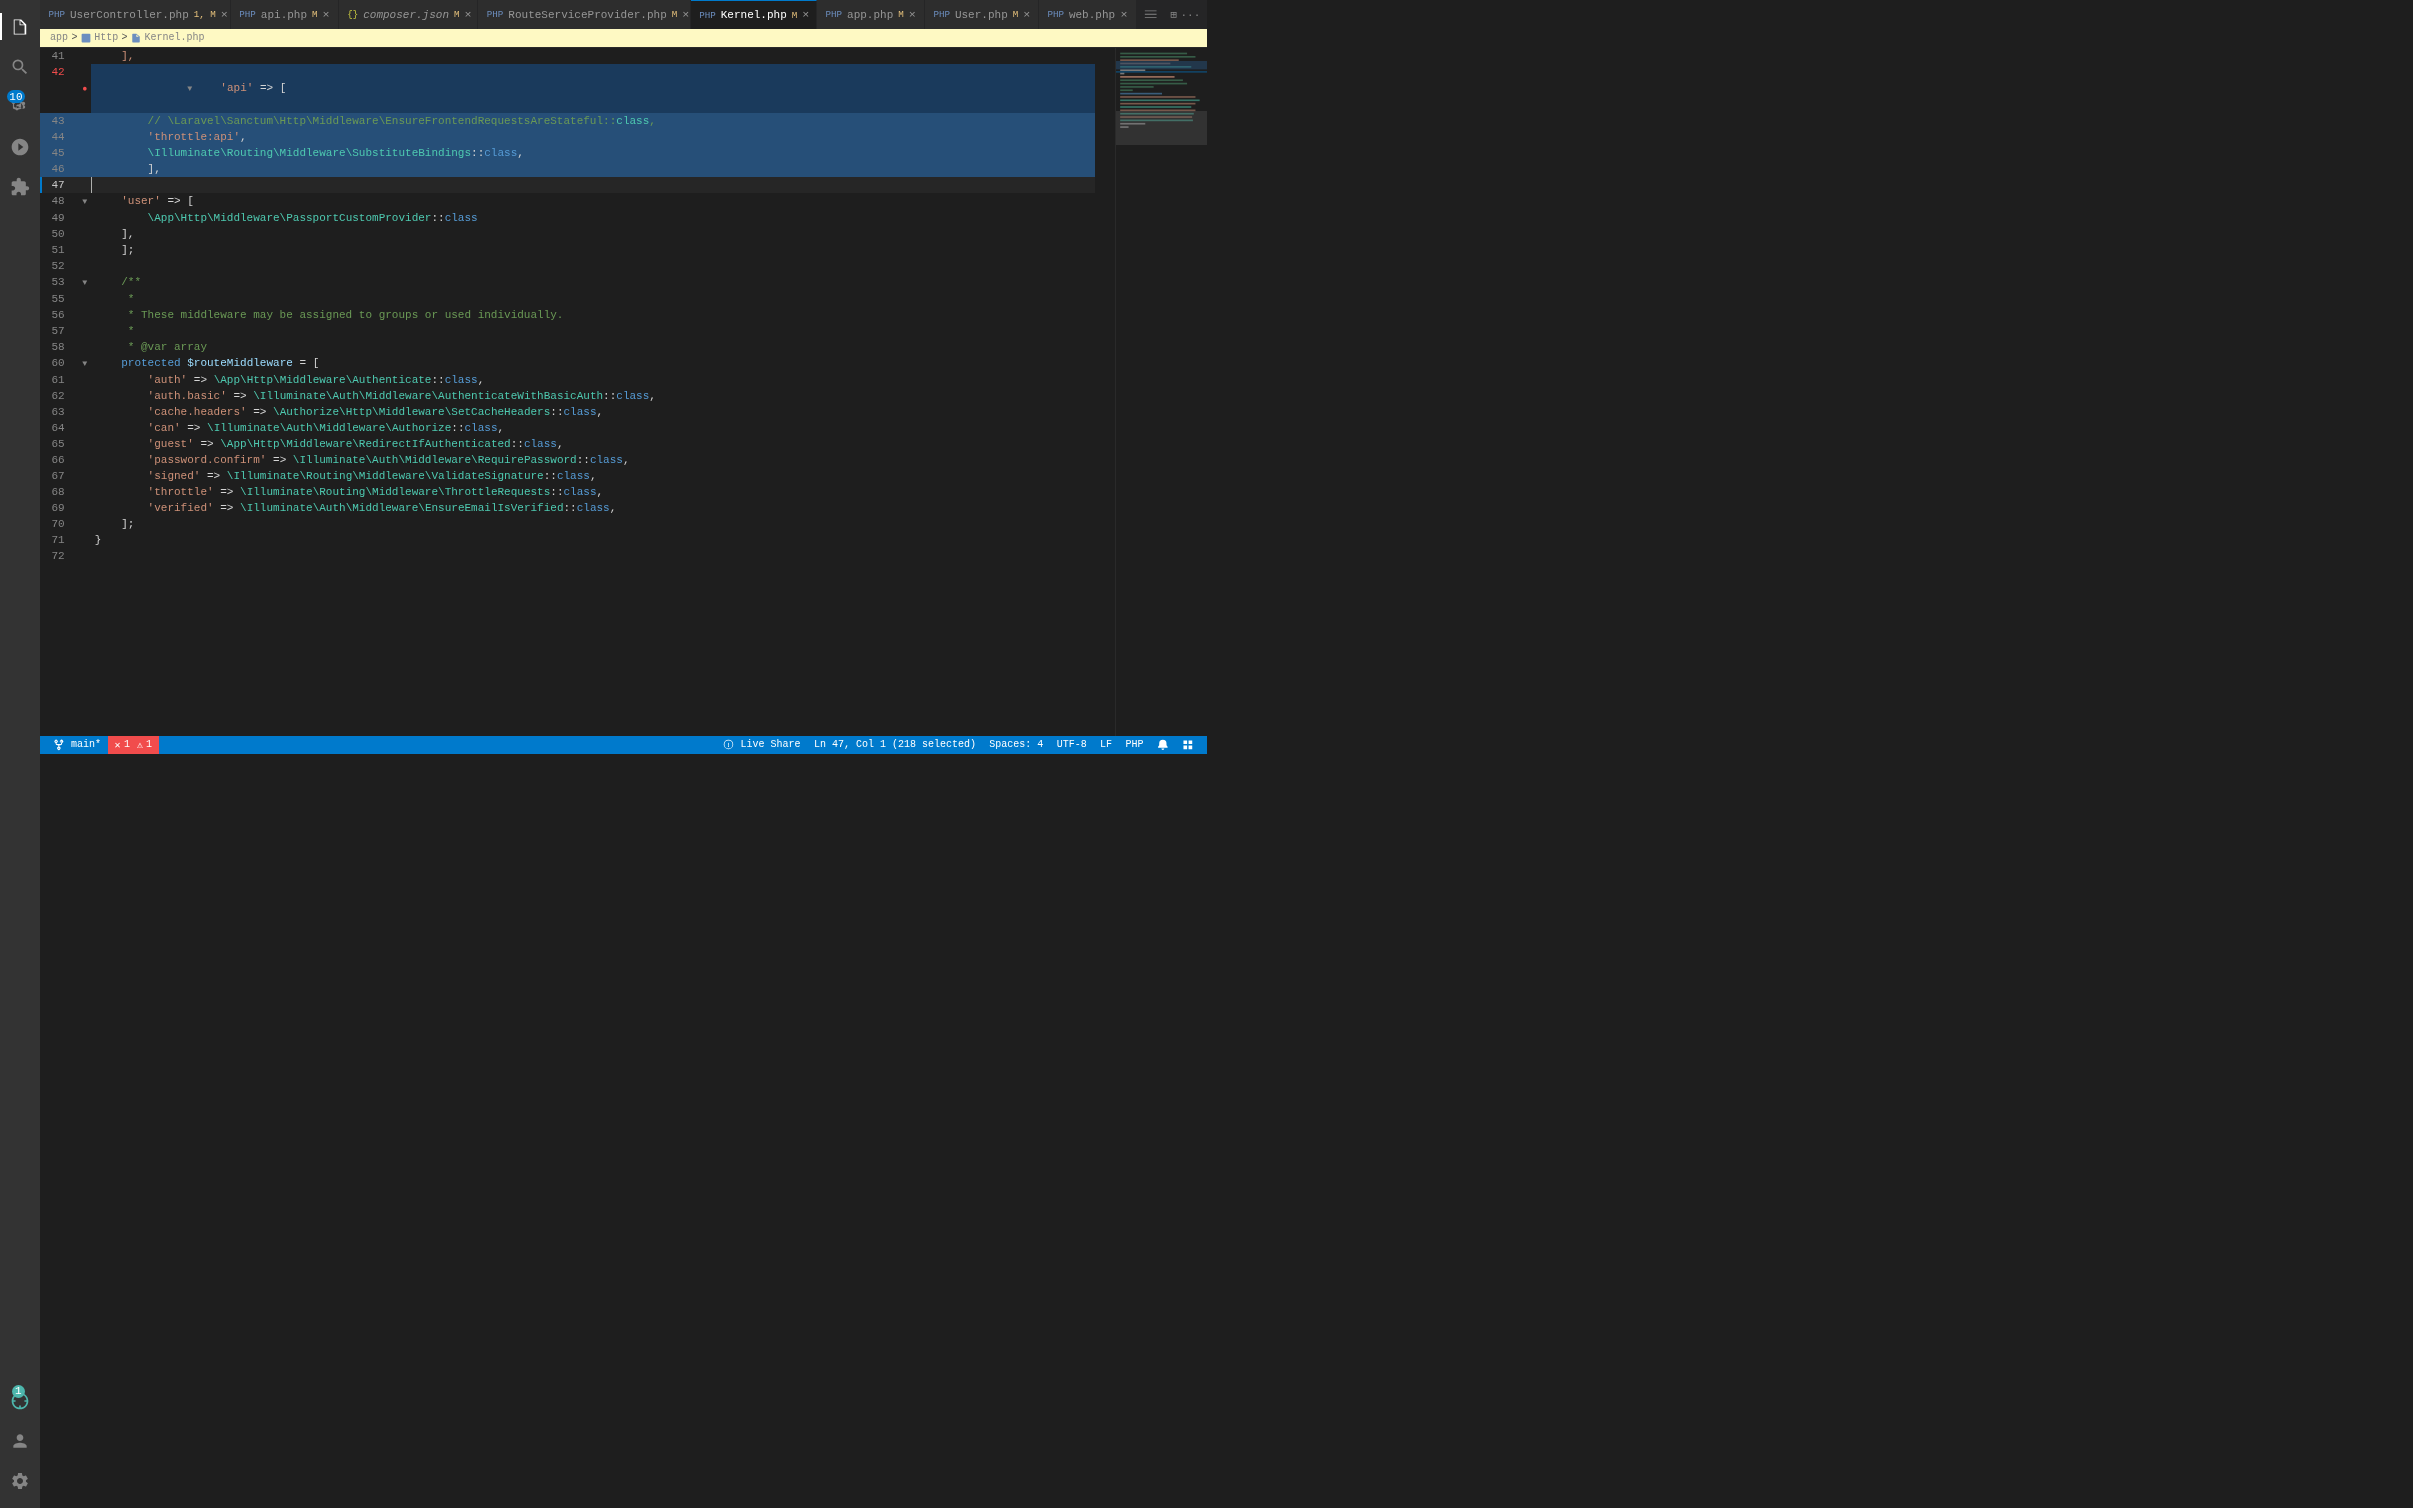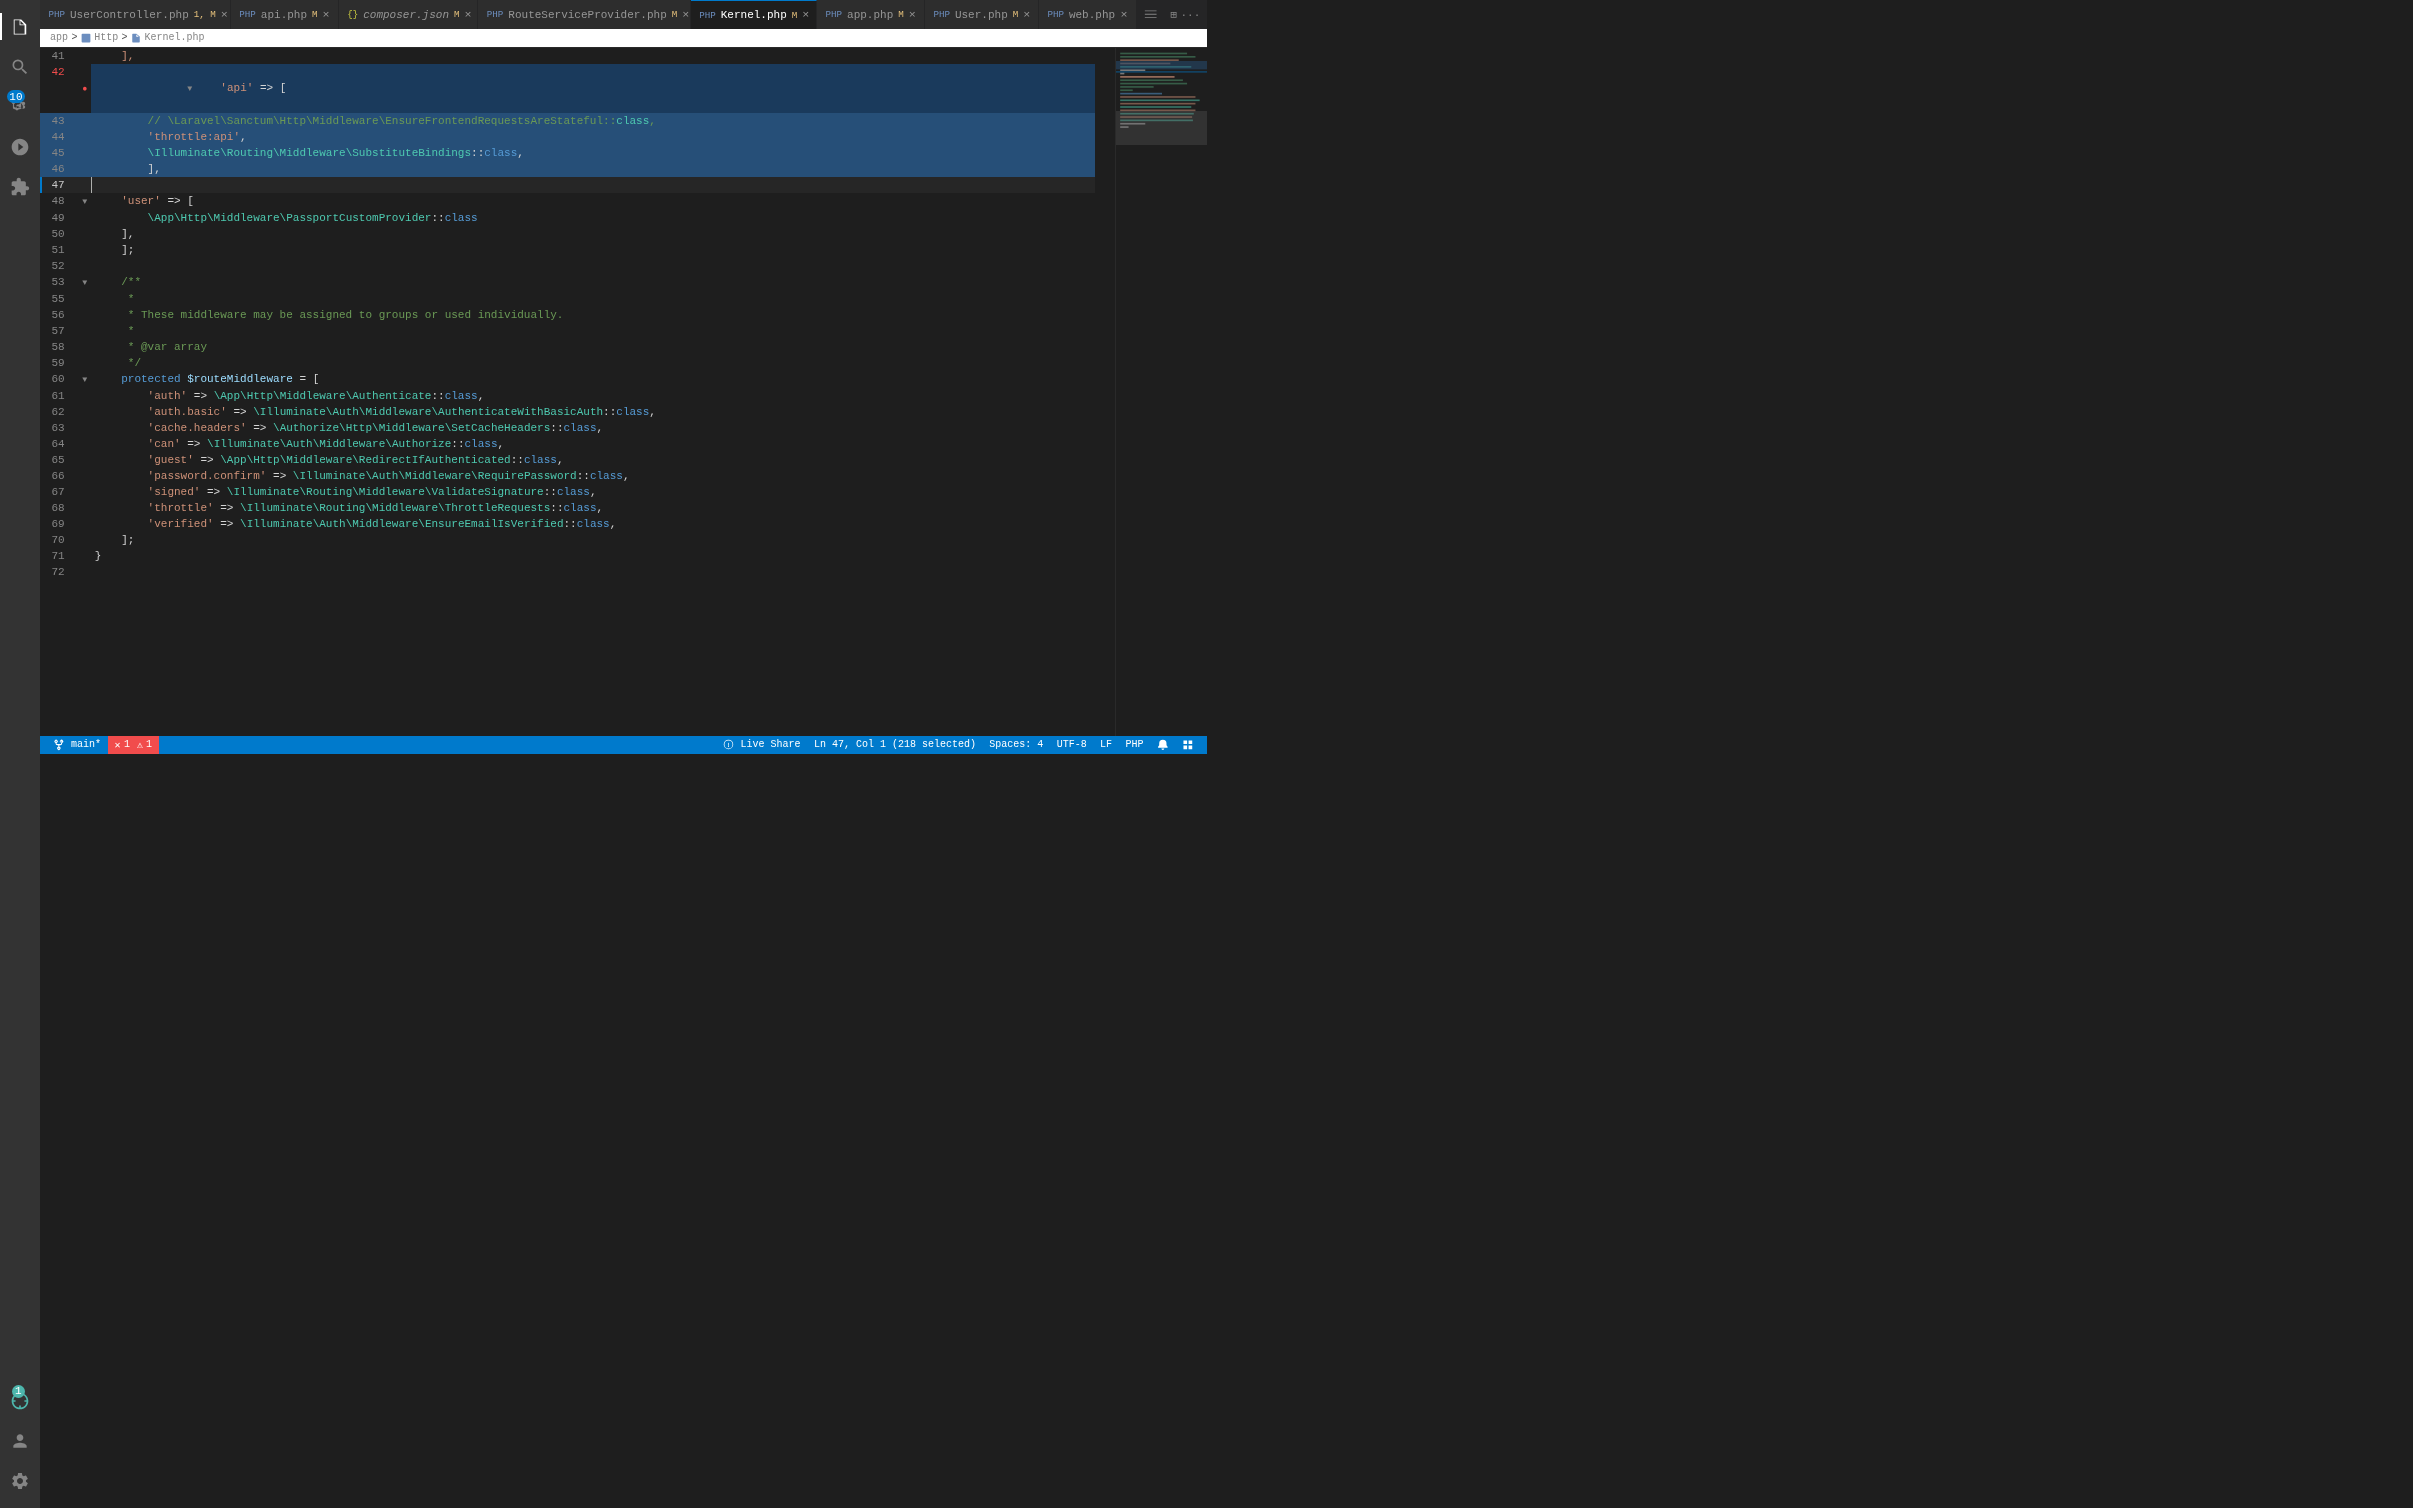--- a/index.html
+++ b/index.html
@@ -125,21 +125,21 @@
       display: flex;
       align-items: center;
       padding: 0 6.7px;
       color: #858585;
       cursor: pointer;
       margin-left: auto;
     }
 
     
     .breadcrumb {
-      background: #ffffff;
+      background: #fef9c3;
       padding: 3.4px 10px;
       font-size: 10px;
       color: #858585;
       display: flex;
       align-items: center;
       gap: 3.4px;
       flex-shrink: 0;
       border-bottom: 0.8px solid #2a2a2a;
     }
     .breadcrumb-sep { color: #555; }
@@ -492,25 +492,20 @@
             <td class="gutter-col"></td>
             <td class="line-content-col">    <span class="cmt"> *</span></td>
           </tr>
 
           <tr>
             <td class="line-number-col">58</td>
             <td class="gutter-col"></td>
             <td class="line-content-col">    <span class="cmt"> * @var array</span></td>
           </tr>
 
-          <tr>
-            <td class="line-number-col">59</td>
-            <td class="gutter-col"></td>
-            <td class="line-content-col">    <span class="cmt"> */</span></td>
-          </tr>
 
           <tr>
             <td class="line-number-col">60</td>
             <td class="gutter-col"><span class="gutter-arrow">▼</span></td>
             <td class="line-content-col">    <span class="kw">protected</span> <span class="var">$routeMiddleware</span> <span class="op">=</span> <span class="op">[</span></td>
           </tr>
 
           <tr>
             <td class="line-number-col">61</td>
             <td class="gutter-col"></td>

